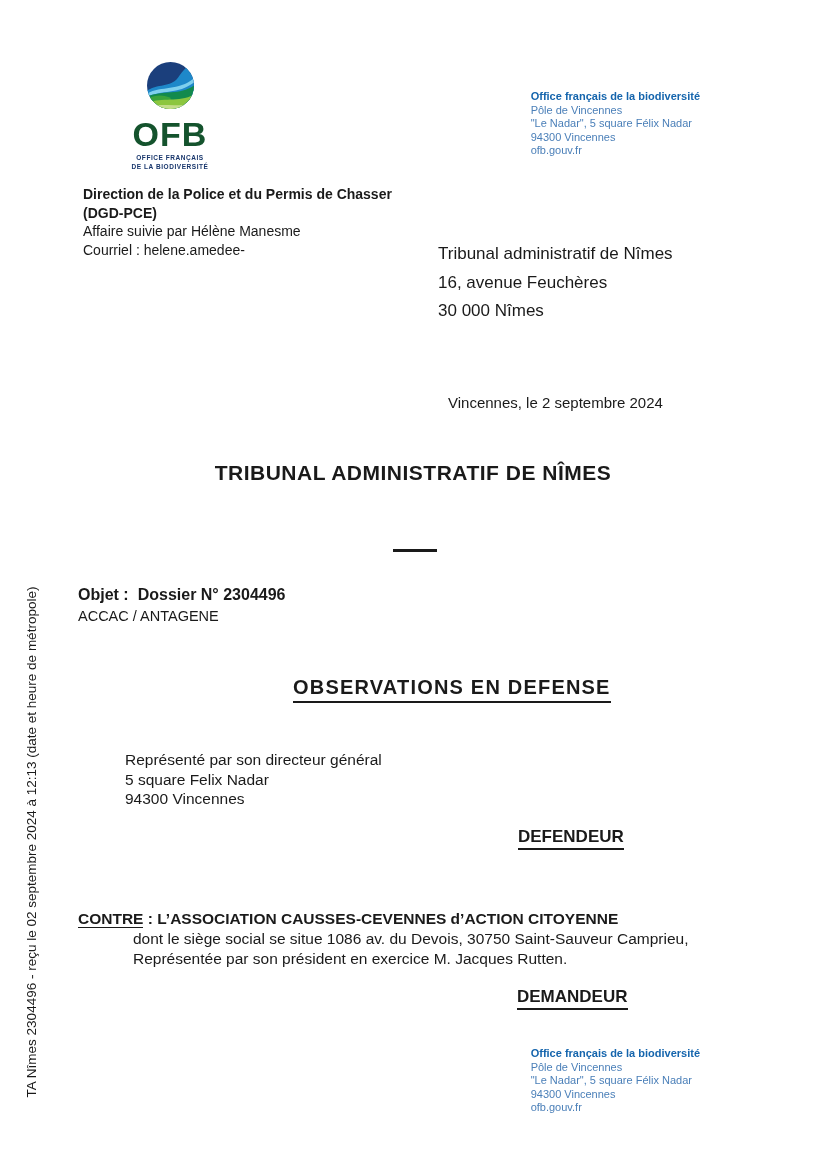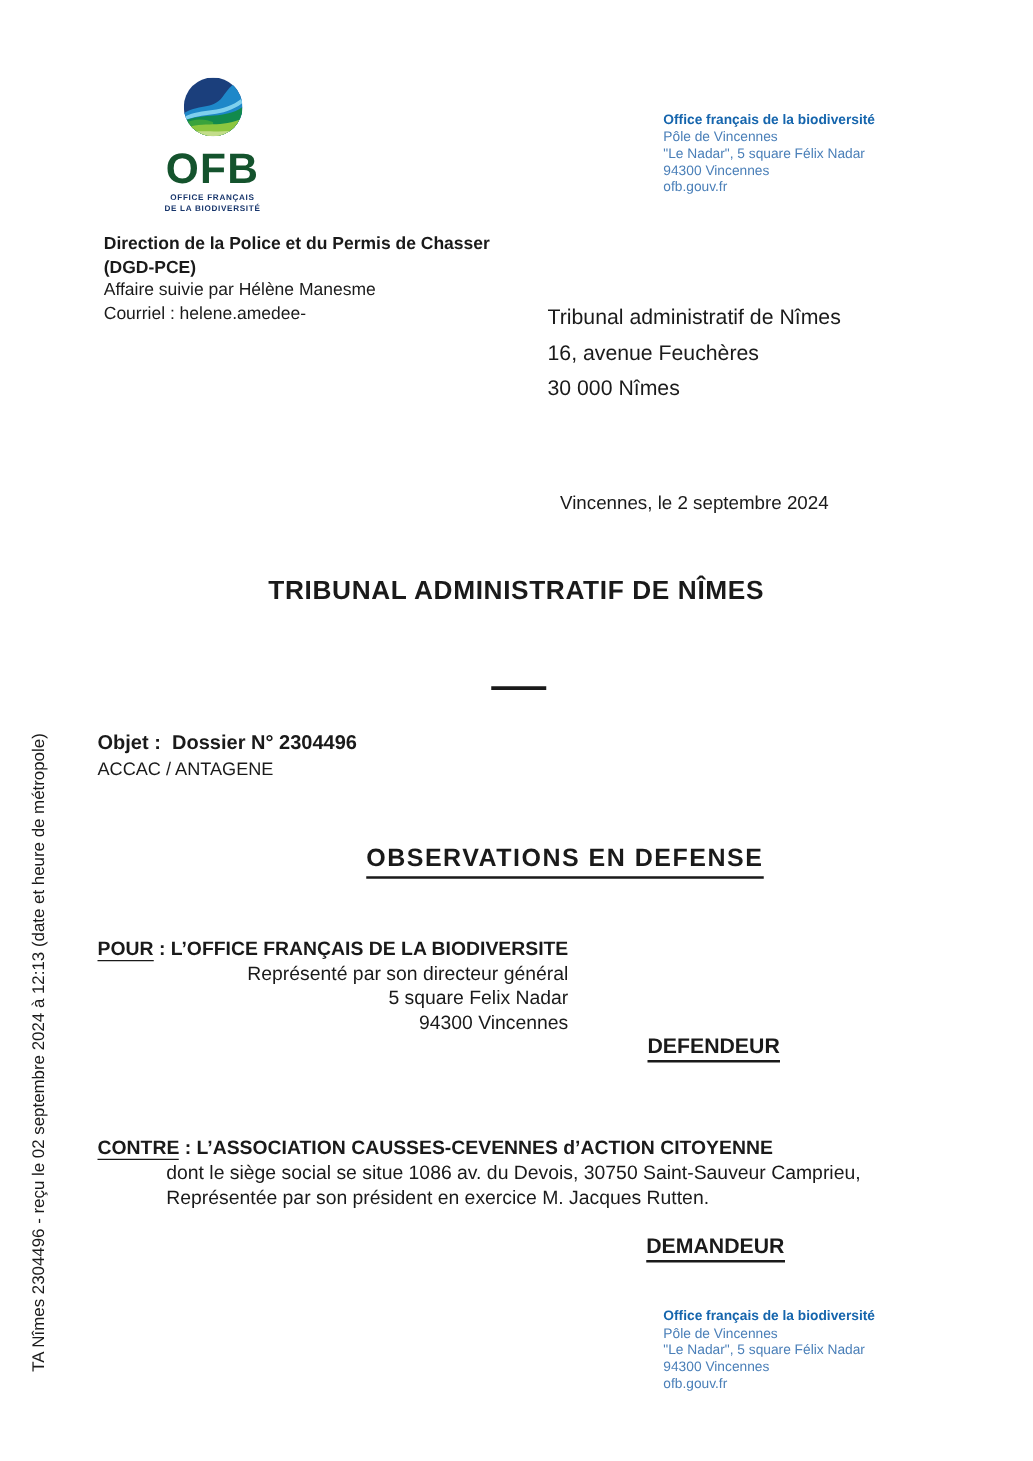--- a/index.html
+++ b/index.html
@@ -55,21 +55,21 @@
 
   .heading { position:absolute; left:293px; top:676px;
              font-size:20px; font-weight:bold; letter-spacing:1.2px;
              border-bottom:2.5px solid #1a1a1a; padding-bottom:2px; }
 
   .party-block { position:absolute; left:78px; font-size:15.5px; }
   .pour { top:750px; line-height:19.5px; }
   .contre { top:909px; line-height:20px; }
   .party-block .label { font-weight:bold; border-bottom:1.6px solid #1a1a1a; padding-bottom:0px; }
   .party-block .rest { font-weight:bold; }
-  .pour .detail { padding-left:47px;text-align:right; }
+  .pour .detail { padding-left:47px; }
   .contre .detail { padding-left:55px; }
 
   .role { position:absolute; font-size:17px; font-weight:bold;
           border-bottom:2px solid #1a1a1a; padding-bottom:1px; }
   .role-defendeur { left:518px; top:827px; }
   .role-demandeur { left:517px; top:987px; }
 </style>
 </head>
 <body>
 
@@ -134,21 +134,20 @@
   <div class="divider"></div>
 
   <div class="objet">
     <div class="l1"><span>Objet :</span><span class="value">Dossier N° 2304496</span></div>
     <div class="l2">ACCAC / ANTAGENE</div>
   </div>
 
   <div class="heading">OBSERVATIONS EN DEFENSE</div>
 
   <div class="party-block pour">
-    <div><span class="label">POUR</span><span class="rest"> : L’OFFICE FRANÇAIS DE LA BIODIVERSITE</span></div>
     <div class="detail">Représenté par son directeur général</div>
     <div class="detail">5 square Felix Nadar</div>
     <div class="detail">94300 Vincennes</div>
   </div>
 
   <div class="role role-defendeur">DEFENDEUR</div>
 
   <div class="party-block contre">
     <div><span class="label">CONTRE</span><span class="rest"> : L’ASSOCIATION CAUSSES-CEVENNES d’ACTION CITOYENNE</span></div>
     <div class="detail">dont le siège social se situe 1086 av. du Devois, 30750 Saint-Sauveur Camprieu,</div>

